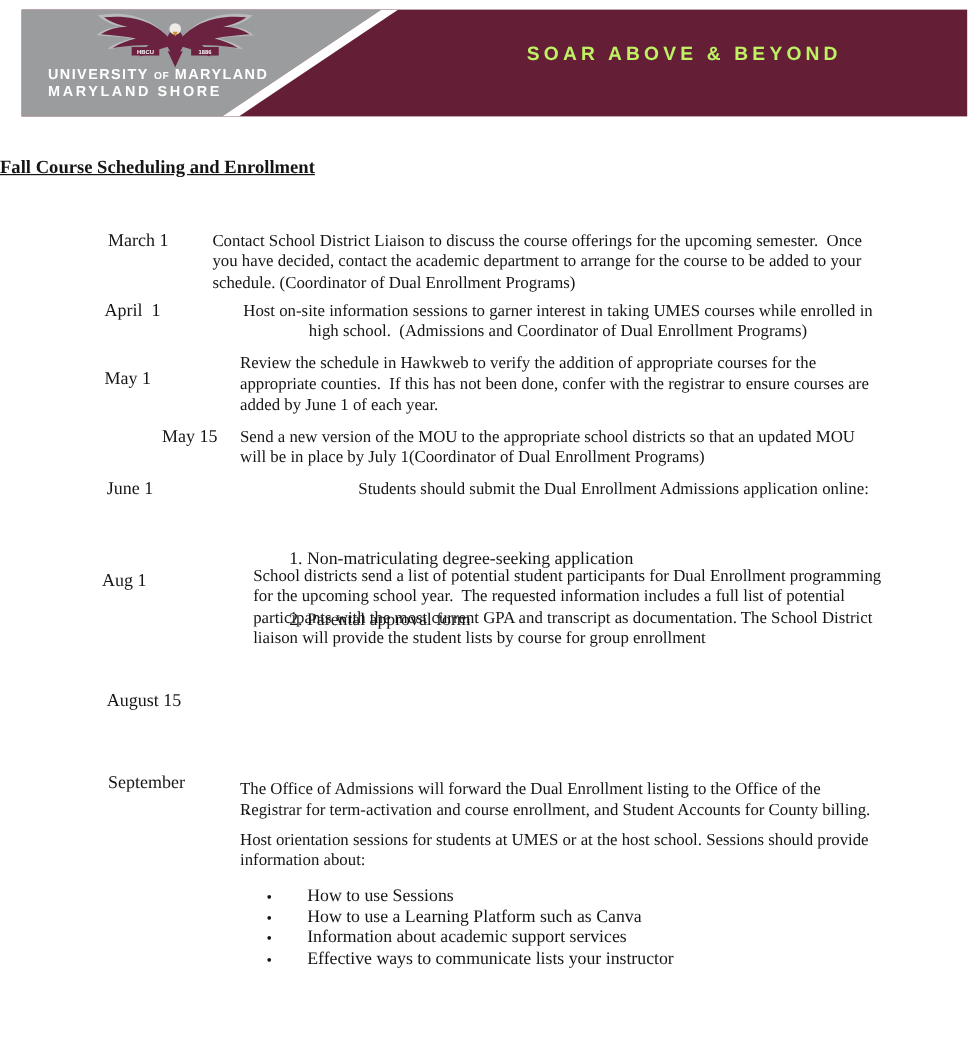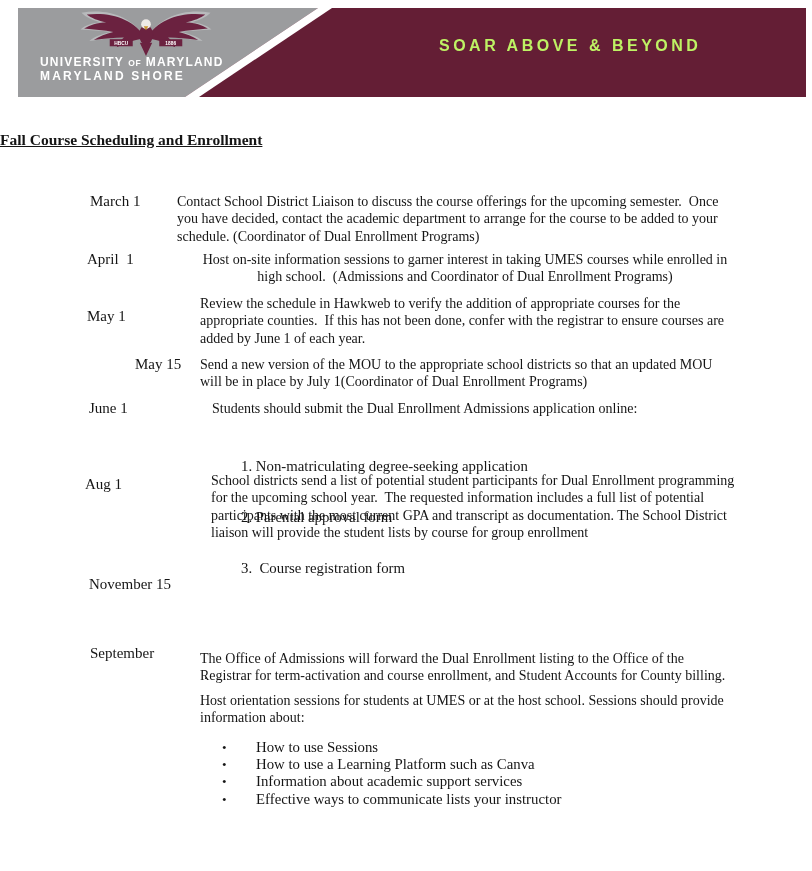--- a/index.html
+++ b/index.html
@@ -39,21 +39,21 @@
   .d4 { left:89px; top:400px; }
   .d5 { left:85px; top:476px; }
   .d6 { left:89px; top:576px; }
   .d7 { left:90px; top:645px; }
 
   .para { position:absolute; font-size:14px; line-height:17.3px; white-space:pre-wrap; }
   .p0 { left:177px; top:193px; width:549px; }
   .p1 { left:200px; top:251px; width:530px;text-align:center; }
   .p2 { left:200px; top:295px; width:530px; }
   .p3 { left:200px; top:356px; width:530px; }
-  .p4 { left:212px; top:400px; width:540px; }
+  .p4 { left:184px; top:400px; width:540px;text-align:right; }
   .p5 { left:200px; top:472px; width:530px;margin-left:11px; }
   .p6 { left:200px; top:606px; width:530px;margin-top:44px; }
   .p7 { left:200px; top:692px; width:540px; }
 
   .numlist { position:absolute; left:241px; top:424px; font-size:14.8px; line-height:17px; white-space:pre-wrap; }
 
   .stray { position:absolute; left:204px; top:666px; font-size:14.8px; }
 
   .bullets { position:absolute; left:218px; top:739px; font-size:14.8px; line-height:17.2px; }
   .bullet-row { display:flex; }
@@ -99,33 +99,32 @@
   </div>
 
   <div class="doc-title">Fall Course Scheduling and Enrollment</div>
 
   <div class="date d0">March 1</div>
   <div class="date d1">April  1</div>
   <div class="date d2">May 1</div>
   <div class="date d3">May 15</div>
   <div class="date d4">June 1</div>
   <div class="date d5">Aug 1</div>
-  <div class="date d6">November 15</div>
+  <div class="date d6">August 15</div>
   <div class="date d7">September</div>
 
   <div class="para p0">Contact School District Liaison to discuss the course offerings for the upcoming semester.  Once you have decided, contact the academic department to arrange for the course to be added to your schedule. (Coordinator of Dual Enrollment Programs)</div>
   <div class="para p1">Host on-site information sessions to garner interest in taking UMES courses while enrolled in high school.  (Admissions and Coordinator of Dual Enrollment Programs)</div>
   <div class="para p2">Review the schedule in Hawkweb to verify the addition of appropriate courses for the appropriate counties.  If this has not been done, confer with the registrar to ensure courses are added by June 1 of each year.</div>
   <div class="para p3">Send a new version of the MOU to the appropriate school districts so that an updated MOU will be in place by July 1(Coordinator of Dual Enrollment Programs)</div>
   <div class="para p4">Students should submit the Dual Enrollment Admissions application online:</div>
 
   <div class="numlist">
     <div>1. Non-matriculating degree-seeking application</div>
     <div>2. Parental approval form</div>
-    <div>3.  Course registration form</div>
   </div>
 
   <div class="para p5">School districts send a list of potential student participants for Dual Enrollment programming for the upcoming school year.  The requested information includes a full list of potential participants with the most current GPA and transcript as documentation. The School District liaison will provide the student lists by course for group enrollment</div>
   <div class="para p6">The Office of Admissions will forward the Dual Enrollment listing to the Office of the Registrar for term-activation and course enrollment, and Student Accounts for County billing.</div>
 
   <div class="stray">.</div>
 
   <div class="para p7">Host orientation sessions for students at UMES or at the host school. Sessions should provide information about:</div>
 
   <div class="bullets">

